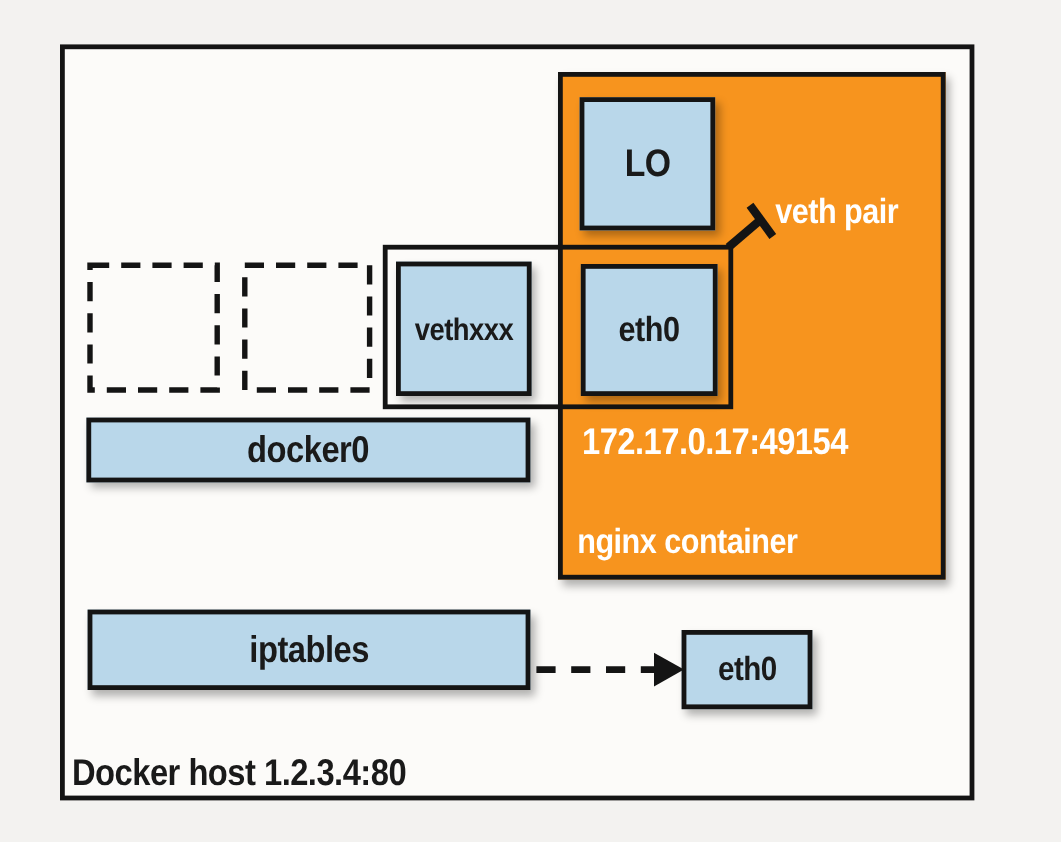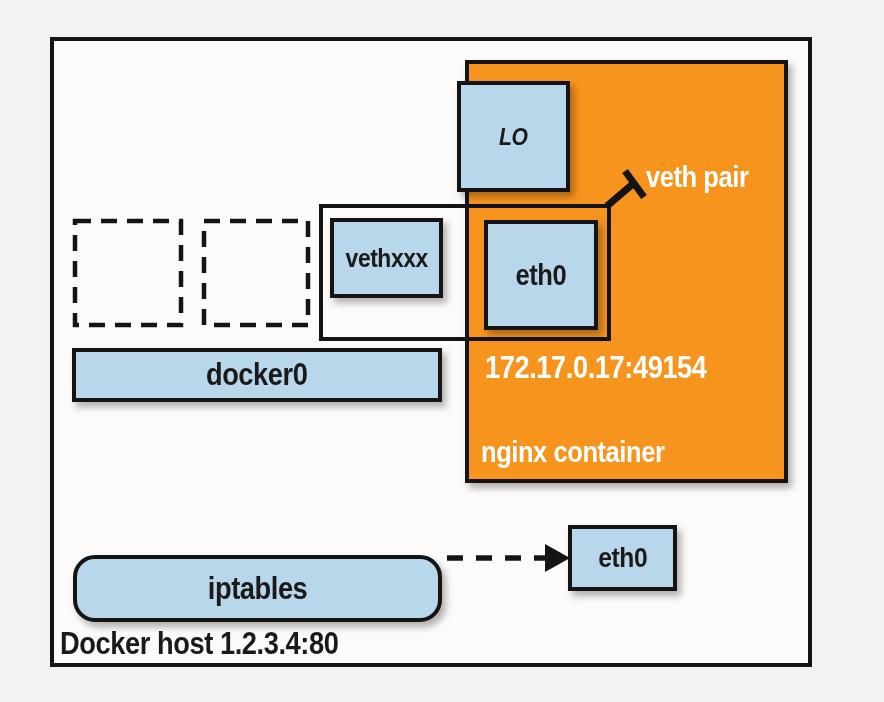--- a/index.html
+++ b/index.html
@@ -47,26 +47,26 @@
     width: 762px; height: 630px;
     border: 4px solid #141414;
     background: #FCFBF9;
   }
   #nginx-box {
     left: 465px; top: 60px;
     width: 323px; height: 423px;
     background: #F7941E;
     border: 4px solid #141414;
   }
-  #lo-box      { left: 457px; top: 81px;  width: 113px; height: 111px; font-size: 24px; font-style: italic; }
+  #lo-box      { left: 483px; top: 81px;  width: 113px; height: 111px; font-size: 32px; }
   #veth-group  { left: 319px; top: 204px; width: 292px; height: 137px; border: 4px solid #141414; background: transparent; }
-  #vethxxx-box { left: 330px; top: 218px; width: 113px; height: 80px; font-size: 26px; }
+  #vethxxx-box { left: 330px; top: 218px; width: 113px; height: 112px; font-size: 26px; }
   #eth0-top-box{ left: 484px; top: 220px; width: 114px; height: 110px; font-size: 29px; }
   #docker0-bar { left: 72px;  top: 348px; width: 370px; height: 54px;  font-size: 31px; }
-  #iptables-bar{ left: 73px;  top: 555px; width: 369px; height: 67px;  font-size: 31px; border-radius: 22px; }
+  #iptables-bar{ left: 73px;  top: 508px; width: 369px; height: 67px;  font-size: 31px; }
   #eth0-host-box { left: 568px; top: 525px; width: 109px; height: 66px; font-size: 28px; }
   #ip-label       { left: 485px; top: 350px; font-size: 31px; }
   #nginx-label    { left: 481px; top: 436px; font-size: 29px; }
   #vethpair-label { left: 646px; top: 161px; font-size: 29px; }
   #host-label {
     position: absolute;
     left: 60px; top: 626px;
     font-size: 31px;
     font-weight: bold;
     color: #1a1a1a;

